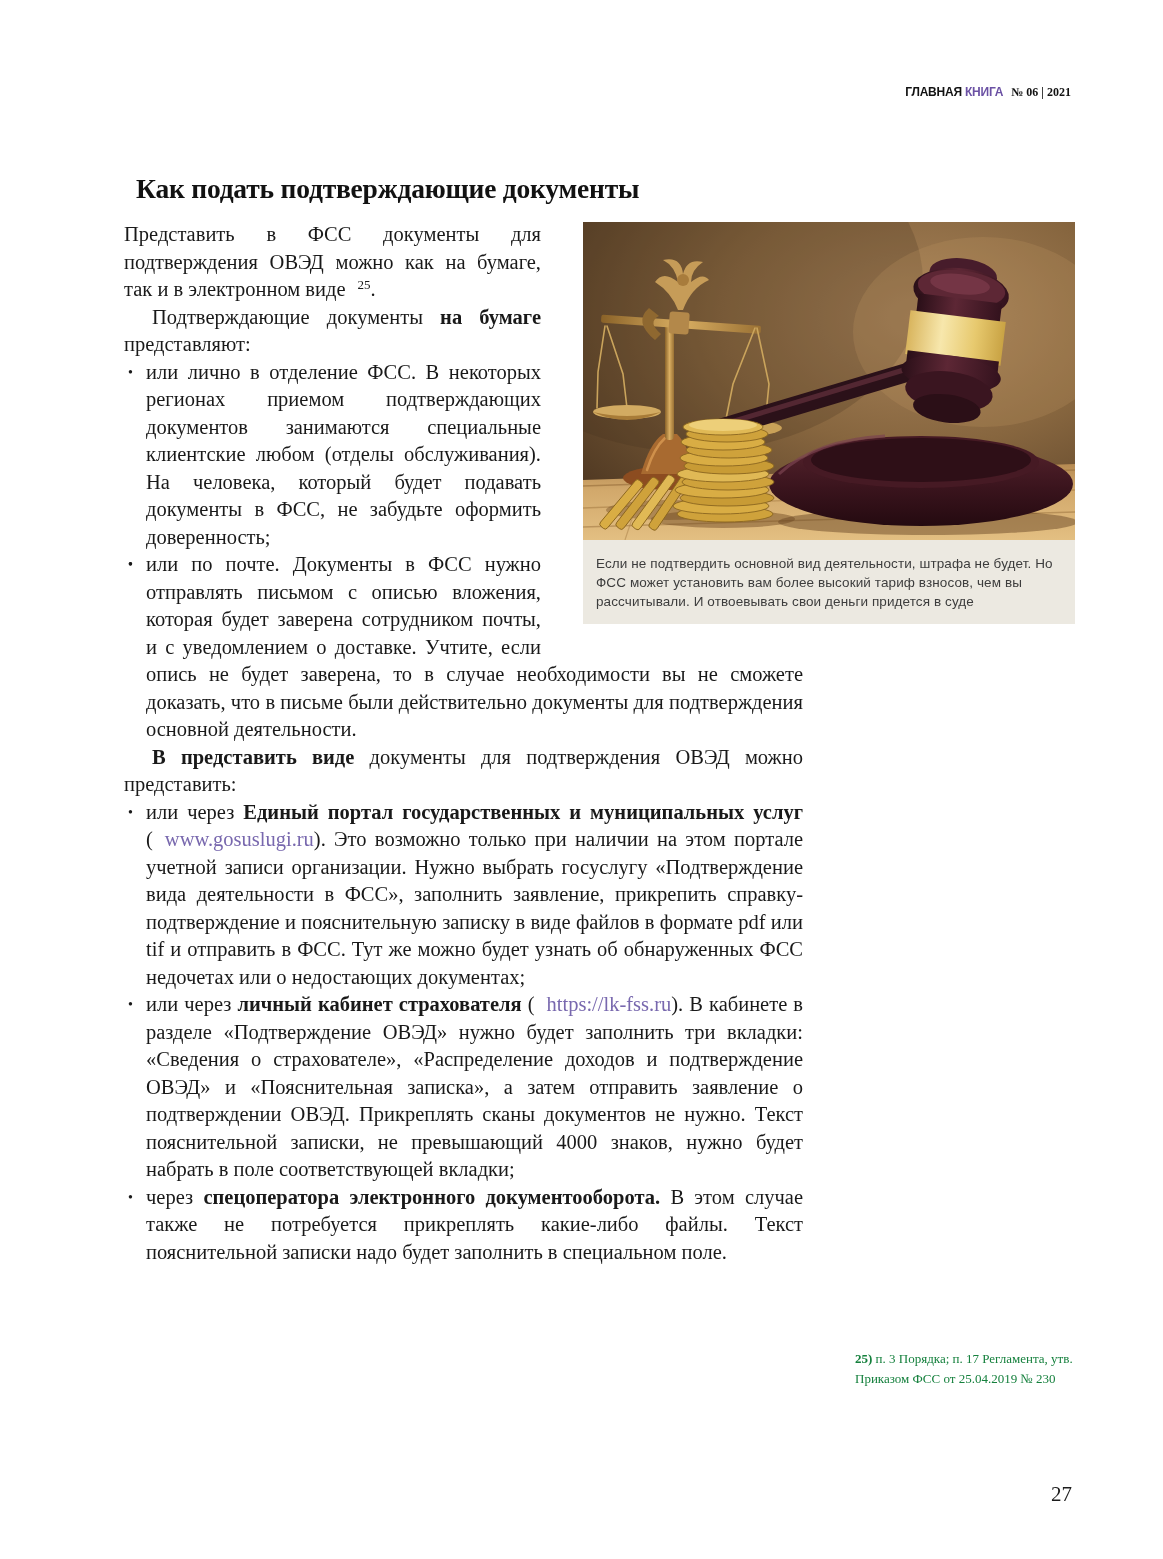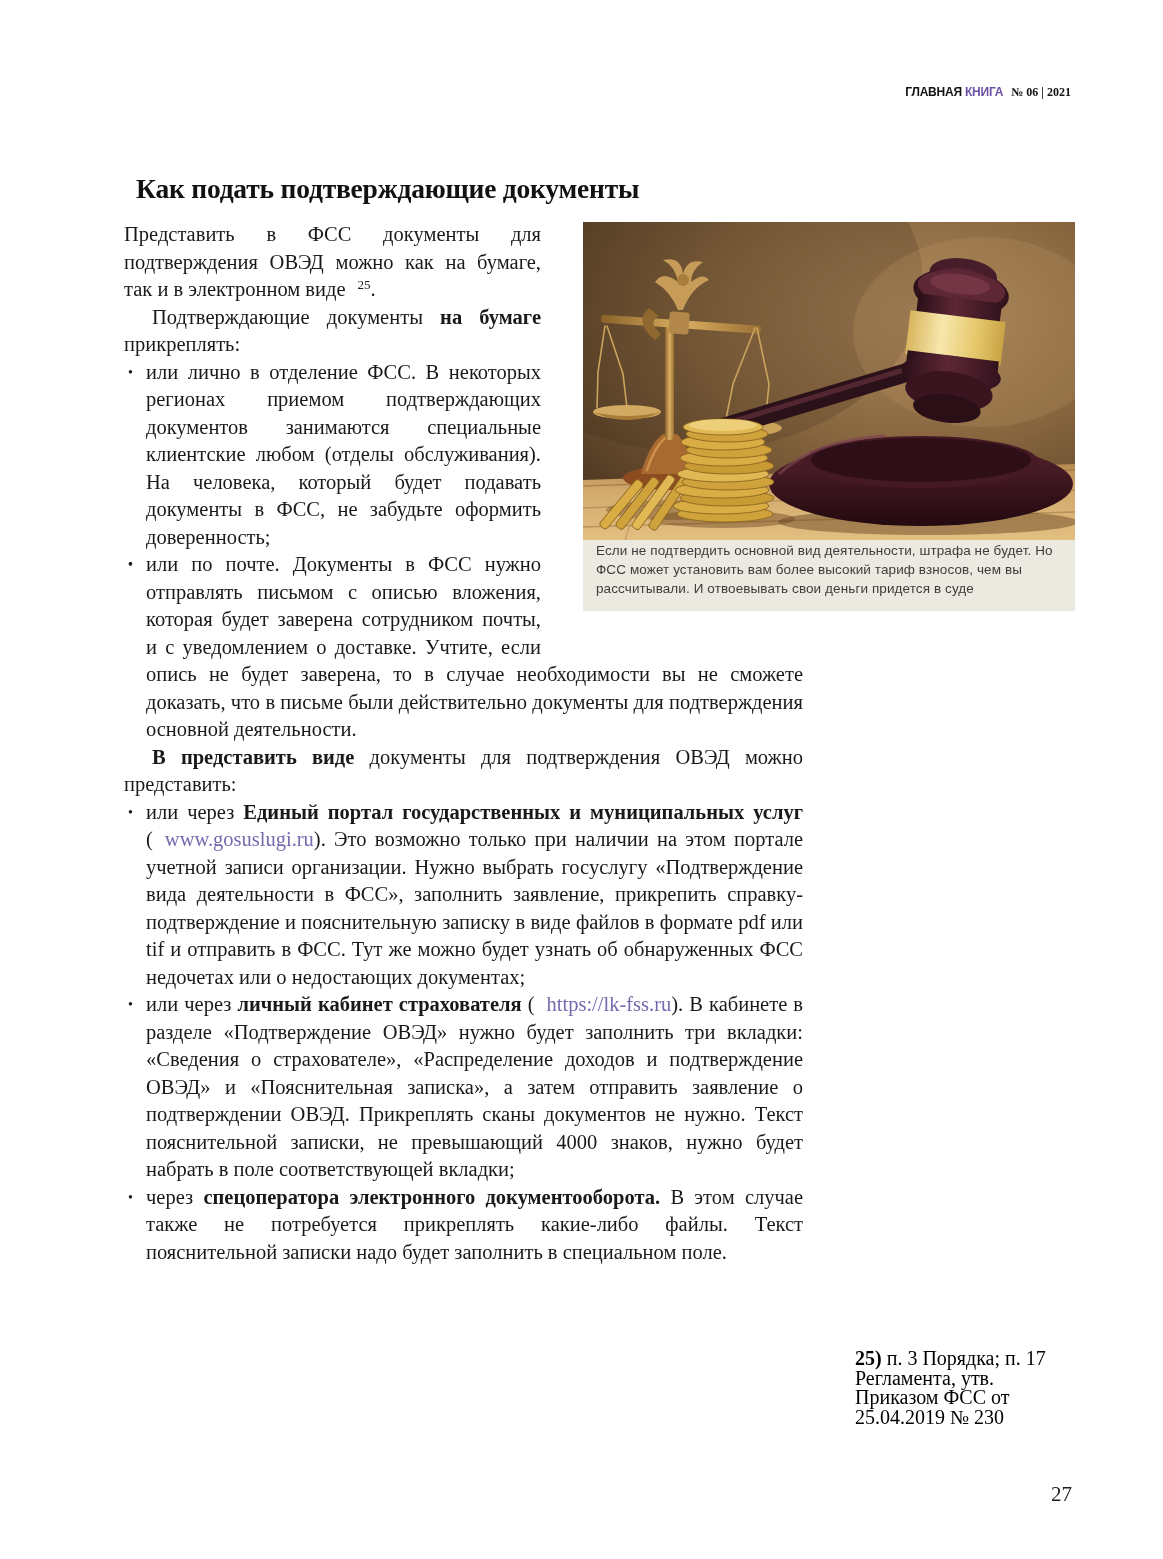--- a/index.html
+++ b/index.html
@@ -31,28 +31,28 @@
   .li{position:relative;padding-left:22px;margin:0;}
   .li .dot{position:absolute;left:4px;top:0;font-size:14px;line-height:27.5px;}
   .b{font-weight:bold;}
   .link{color:var(--link,#7868ae);text-decoration:none;margin-left:12px;}
   sup.fnref{font-size:13px;line-height:0;position:relative;top:1px;vertical-align:super;margin-left:12px;}
   
   .photo-figure{position:absolute;left:583px;top:222px;width:492px;}
   .photo-figure svg{display:block;}
   .photo-caption{
     background:var(--caption-bg,#ece9e1);
-    padding:1px 14px 13px 13px;box-sizing:border-box;
+    padding:14px 14px 13px 13px;box-sizing:border-box;
     font-family:"Liberation Sans",sans-serif;font-size:13.5px;line-height:19px;
     color:#3d3d3d;letter-spacing:0.1px;text-align:left;
   }
   
   .footnote{
     position:absolute;left:855px;top:1349px;width:220px;
-    font-size:20px;line-height:19.5px;color:#000000;text-align:left;
+    font-size:13px;line-height:19.5px;color:#15803d;text-align:left;
   }
   .footnote .fn-marker{font-weight:bold;}
   
   .page-number{
     position:absolute;top:1482px;right:91px;
     font-size:21px;color:#1c1c1c;
   }
 </style>
 </head>
 <body>
@@ -62,21 +62,21 @@
   <span class="brand brand-purple">КНИГА</span>
   <span class="issue">№ 06 | 2021</span>
 </div>
 
 <h1 class="article-title">Как подать подтверждающие документы</h1>
 
 <div class="article-body">
   <div class="photo-spacer"></div>
   <div>
       <p class="para"><span>Представить в ФСС документы для подтверждения ОВЭД можно как на бумаге, так и в электронном виде</span><sup class="fnref">25</sup><span>.</span></p>
-      <p class="para indent"><span>Подтверждающие документы </span><span class="b">на бумаге</span><span> прикреплять:</span></p>
+      <p class="para indent"><span>Подтверждающие документы </span><span class="b">на бумаге</span><span> представляют:</span></p>
       <div class="li"><span class="dot">•</span><span class="li-text"><span>или лично в отделение ФСС. В некоторых регионах приемом подтверждающих документов занимаются специальные клиентские любом (отделы обслуживания). На человека, который будет подавать документы в ФСС, не забудьте оформить доверенность;</span></span></div>
       <div class="li"><span class="dot">•</span></div>
       <div class="li"><span class="dot">•</span><span class="li-text"><span>или по почте. Документы в ФСС нужно отправлять письмом с описью вложения, которая будет заверена сотрудником почты, и с уведомлением о доставке. Учтите, если опись не будет заверена, то в случае необходимости вы не сможете доказать, что в письме были действительно документы для подтверждения основной деятельности.</span></span></div>
       <p class="para indent"><span class="b">В представить виде</span><span> документы для подтверждения ОВЭД можно представить:</span></p>
       <div class="li"><span class="dot">•</span><span class="li-text"><span>или через </span><span class="b">Единый портал государственных и муниципальных услуг</span><span> (</span><a href="#" class="link">www.gosuslugi.ru</a><span>). Это возможно только при наличии на этом портале учетной записи организации. Нужно выбрать госуслугу «Подтверждение вида деятельности в ФСС», заполнить заявление, прикрепить справку-подтверждение и пояснительную записку в виде файлов в формате pdf или tif и отправить в ФСС. Тут же можно будет узнать об обнаруженных ФСС недочетах или о недостающих документах;</span></span></div>
       <div class="li"><span class="dot">•</span><span class="li-text"><span>или через </span><span class="b">личный кабинет страхователя</span><span> (</span><a href="#" class="link">https://lk-fss.ru</a><span>). В кабинете в разделе «Подтверждение ОВЭД» нужно будет заполнить три вкладки: «Сведения о страхователе», «Распределение доходов и подтверждение ОВЭД» и «Пояснительная записка», а затем отправить заявление о подтверждении ОВЭД. Прикреплять сканы документов не нужно. Текст пояснительной записки, не превышающий 4000 знаков, нужно будет набрать в поле соответствующей вкладки;</span></span></div>
       <div class="li"><span class="dot">•</span><span class="li-text"><span>через </span><span class="b">спецоператора электронного документооборота.</span><span> В этом случае также не потребуется прикреплять какие-либо файлы. Текст пояснительной записки надо будет заполнить в специальном поле.</span></span></div>
     </div>
 </div>
 

